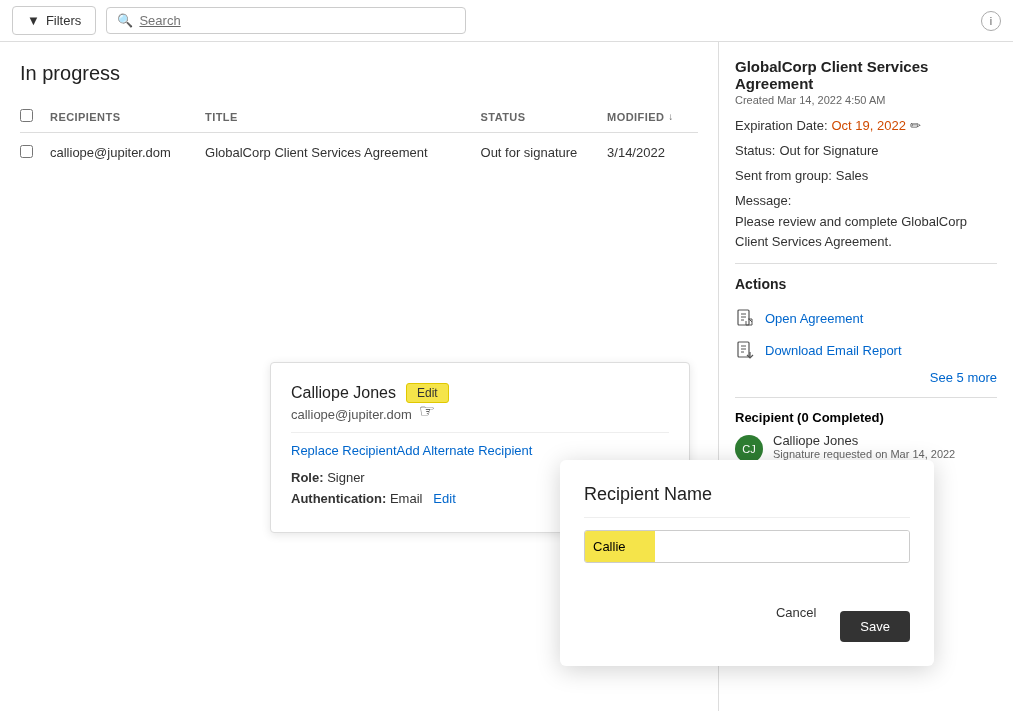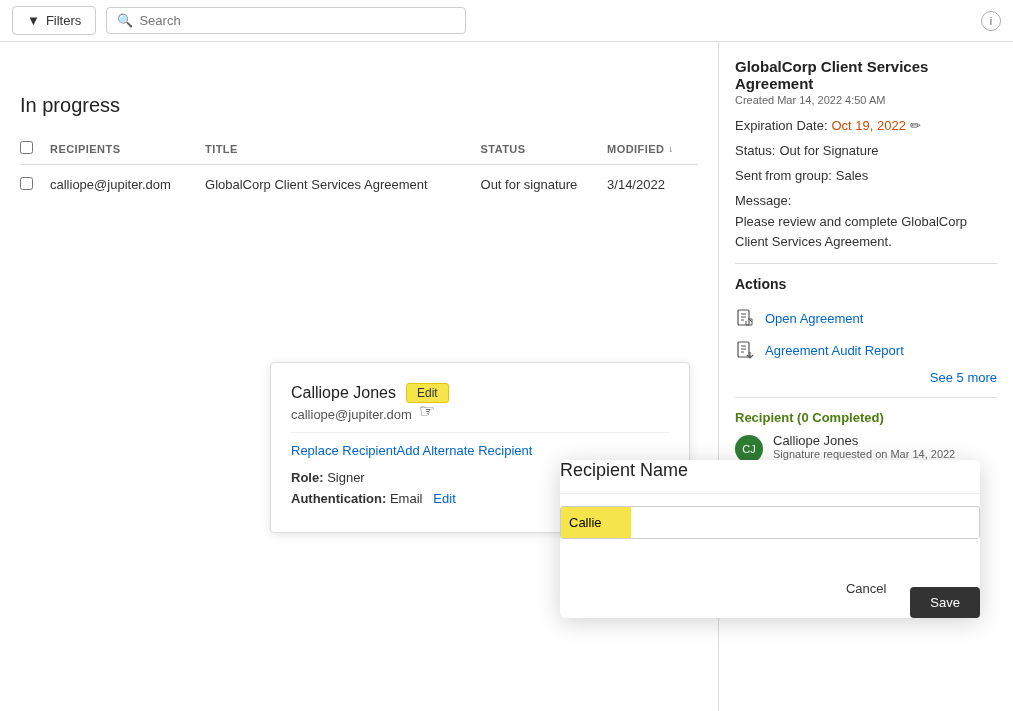--- a/index.html
+++ b/index.html
@@ -46,20 +46,21 @@
       flex: 1;
       max-width: 360px;
       gap: 6px;
     }
     .search-box input {
       border: none;
       outline: none;
       font-size: 13px;
       width: 100%;
       color: #666;
+      text-decoration: underline;
     }
     .info-icon {
       margin-left: auto;
       width: 20px;
       height: 20px;
       border-radius: 50%;
       border: 1px solid #aaa;
       display: flex;
       align-items: center;
       justify-content: center;
@@ -82,21 +83,20 @@
       background: #fff;
       overflow-y: auto;
       position: relative;
     }
 
     .section-title {
       font-size: 20px;
       font-weight: 400;
       color: #222;
       margin-bottom: 16px;
-      margin-top: 32px;
     }
 
     
     .doc-table {
       width: 100%;
       border-collapse: collapse;
     }
     .doc-table thead tr {
       border-bottom: 1px solid #ddd;
     }
@@ -266,21 +266,21 @@
     .see-more {
       text-align: right;
       color: #0066cc;
       font-size: 13px;
       cursor: pointer;
       margin-top: 4px;
     }
     .recipient-section-title {
       font-size: 13px;
       font-weight: 600;
-      color: #4d7c0f;
+      color: #000000;
       margin: 12px 0 8px 0;
     }
     .recipient-card {
       display: flex;
       align-items: flex-start;
       gap: 10px;
     }
     .recipient-avatar {
       width: 28px;
       height: 28px;
@@ -301,23 +301,24 @@
       color: #333;
     }
     .recipient-info .r-status {
       font-size: 11px;
       color: #666;
     }
     .dialog {
       position: fixed;
       left: 560px;
       top: 460px;
-      width: 420px;
+      width: 374px;
       background: #fff;
       border-radius: 6px;
+      padding: 24px;
       box-shadow: 0 4px 24px rgba(0,0,0,0.18);
       z-index: 200;
       pointer-events: all;
     }
     .dialog-title {
       font-size: 18px;
       font-weight: 500;
       color: #222;
       margin-bottom: 12px;
       padding-bottom: 12px;
@@ -522,21 +523,21 @@
       <span class="action-icon">
         <svg width="18" height="18" viewBox="0 0 18 18" fill="none" xmlns="http://www.w3.org/2000/svg">
           <rect x="2" y="1" width="11" height="15" rx="1" stroke="#555" stroke-width="1.2" fill="none"></rect>
           <line x1="5" y1="5" x2="10" y2="5" stroke="#555" stroke-width="1"></line>
           <line x1="5" y1="8" x2="10" y2="8" stroke="#555" stroke-width="1"></line>
           <line x1="5" y1="11" x2="8" y2="11" stroke="#555" stroke-width="1"></line>
           <line x1="14" y1="11" x2="14" y2="16" stroke="#555" stroke-width="1.2"></line>
           <polyline points="11,14 14,17 17,14" stroke="#555" stroke-width="1.2" fill="none"></polyline>
         </svg>
       </span>
-      <span>Agreement Audit Report</span>
+      <span>Download Email Report</span>
     </div>
 
     <div class="see-more">See 5 more</div>
 
     <hr class="right-panel-divider">
 
     <div class="recipient-section-title">Recipient (0 Completed)</div>
 
     <div class="recipient-card">
       <div class="recipient-avatar">CJ</div>

